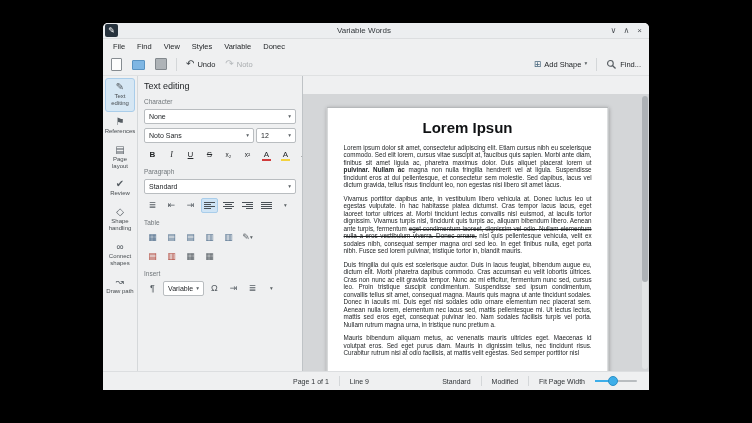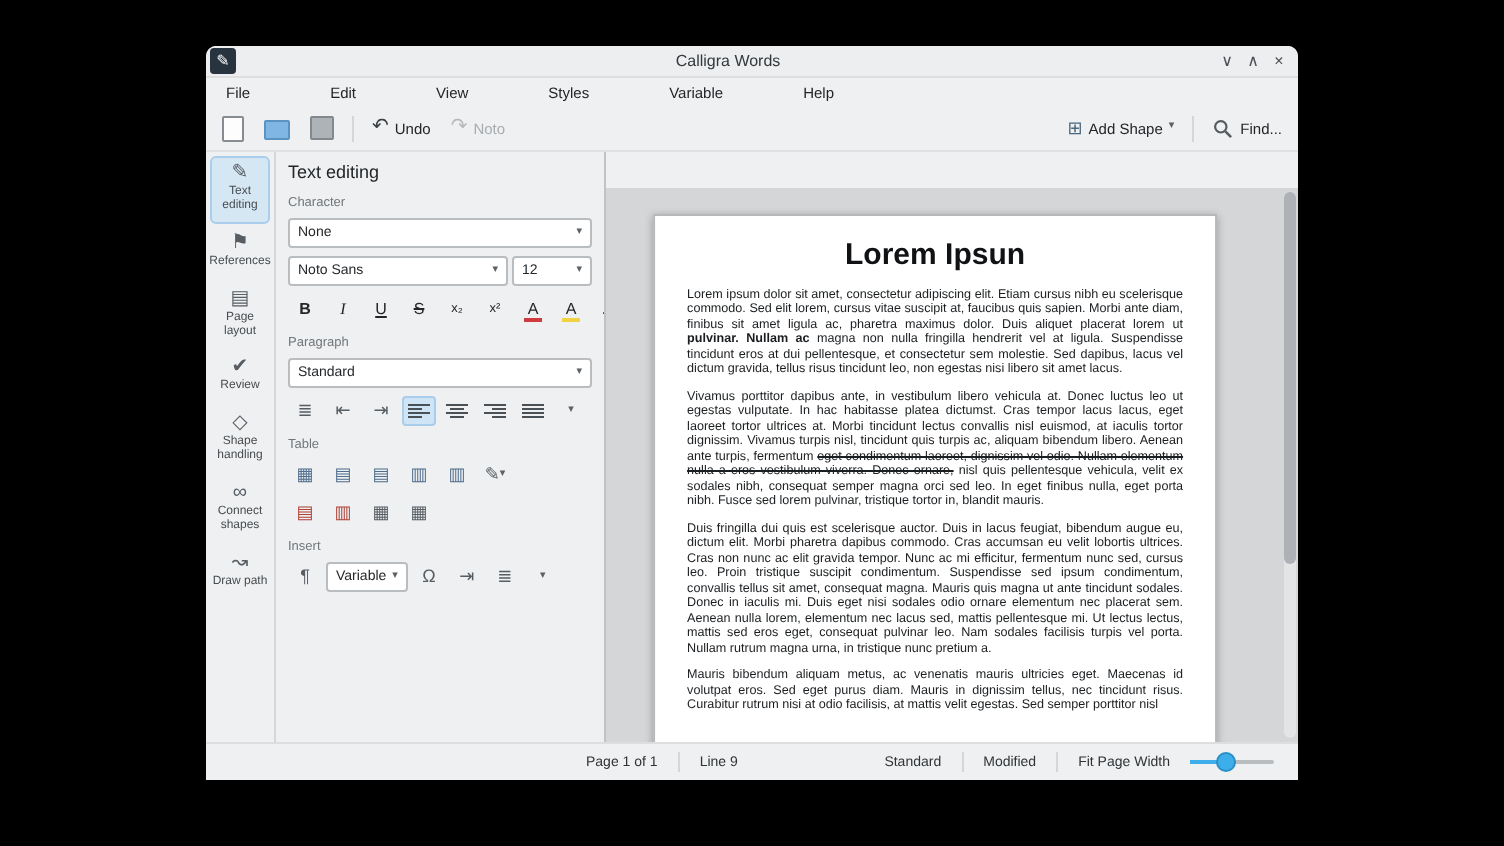--- a/index.html
+++ b/index.html
@@ -11,21 +11,21 @@
   
   .titlebar{height:15px;background:var(--titlebar-bg,#eceef0);display:flex;align-items:center;
             border-bottom:1px solid #dcdee0;flex:0 0 auto;}
   .app-icon{width:13px;height:13px;margin:0 2px 0 2px;background:#27333e;border-radius:2px;
             color:#fff;font-size:8px;display:flex;align-items:center;justify-content:center;}
   .win-title{flex:1;text-align:center;font-size:8px;color:#33383c;}
   .win-ctrls{display:flex;align-items:center;gap:2px;margin-right:4px;}
   .wbtn{width:11px;height:11px;display:flex;align-items:center;justify-content:center;
         font-size:8px;color:#4d5156;border-radius:2px;}
   
-  .menubar{height:14px;display:flex;align-items:center;padding:0 4px;font-size:7.5px;flex:0 0 auto;gap:28px;}
+  .menubar{height:14px;display:flex;align-items:center;padding:0 4px;font-size:7.5px;flex:0 0 auto;}
   .menu-item{padding:1px 6px;border-radius:2px;}
   
   .toolbar{height:22px;display:flex;align-items:center;padding:0 5px;gap:4px;
            border-bottom:1px solid #dfe1e2;flex:0 0 auto;font-size:7.5px;}
   .tbtn{display:flex;align-items:center;gap:3px;padding:2px 3px;border-radius:2px;}
   .tsep{width:1px;height:13px;background:#d4d7d9;margin:0 2px;}
   .i-new{width:9px;height:11px;background:#fdfdfd;border:1px solid #868c91;border-radius:1px;}
   .i-open{width:11px;height:8px;background:#7fb6e3;border:1px solid #5a93c2;border-radius:1px;margin-top:2px;}
   .i-save{width:10px;height:10px;background:#aeb3b7;border:1px solid #82888d;border-radius:1px;}
   .arrow-ico{font-size:10px;line-height:1;color:#3a3f43;}
@@ -99,35 +99,35 @@
 </style>
 </head>
 <body>
 
 <div class="window">
 
   <div class="titlebar">
     <span class="app-icon">
         <span>✎</span>
       </span>
-    <span class="win-title">Calligra Words</span>
+    <span class="win-title">Variable Words</span>
     <span class="win-ctrls">
       <span class="wbtn">∨</span>
       <span class="wbtn">∧</span>
       <span class="wbtn">×</span>
     </span>
   </div>
 
   <div class="menubar">
     <span class="menu-item">File</span>
-    <span class="menu-item">Edit</span>
+    <span class="menu-item">Find</span>
     <span class="menu-item">View</span>
     <span class="menu-item">Styles</span>
     <span class="menu-item">Variable</span>
-    <span class="menu-item">Help</span>
+    <span class="menu-item">Donec</span>
   </div>
 
   <div class="toolbar">
     <span class="tbtn">
         <span class="i-new"></span>
       </span>
     <span class="tbtn">
         <span class="i-open"></span>
       </span>
     <span class="tbtn">

